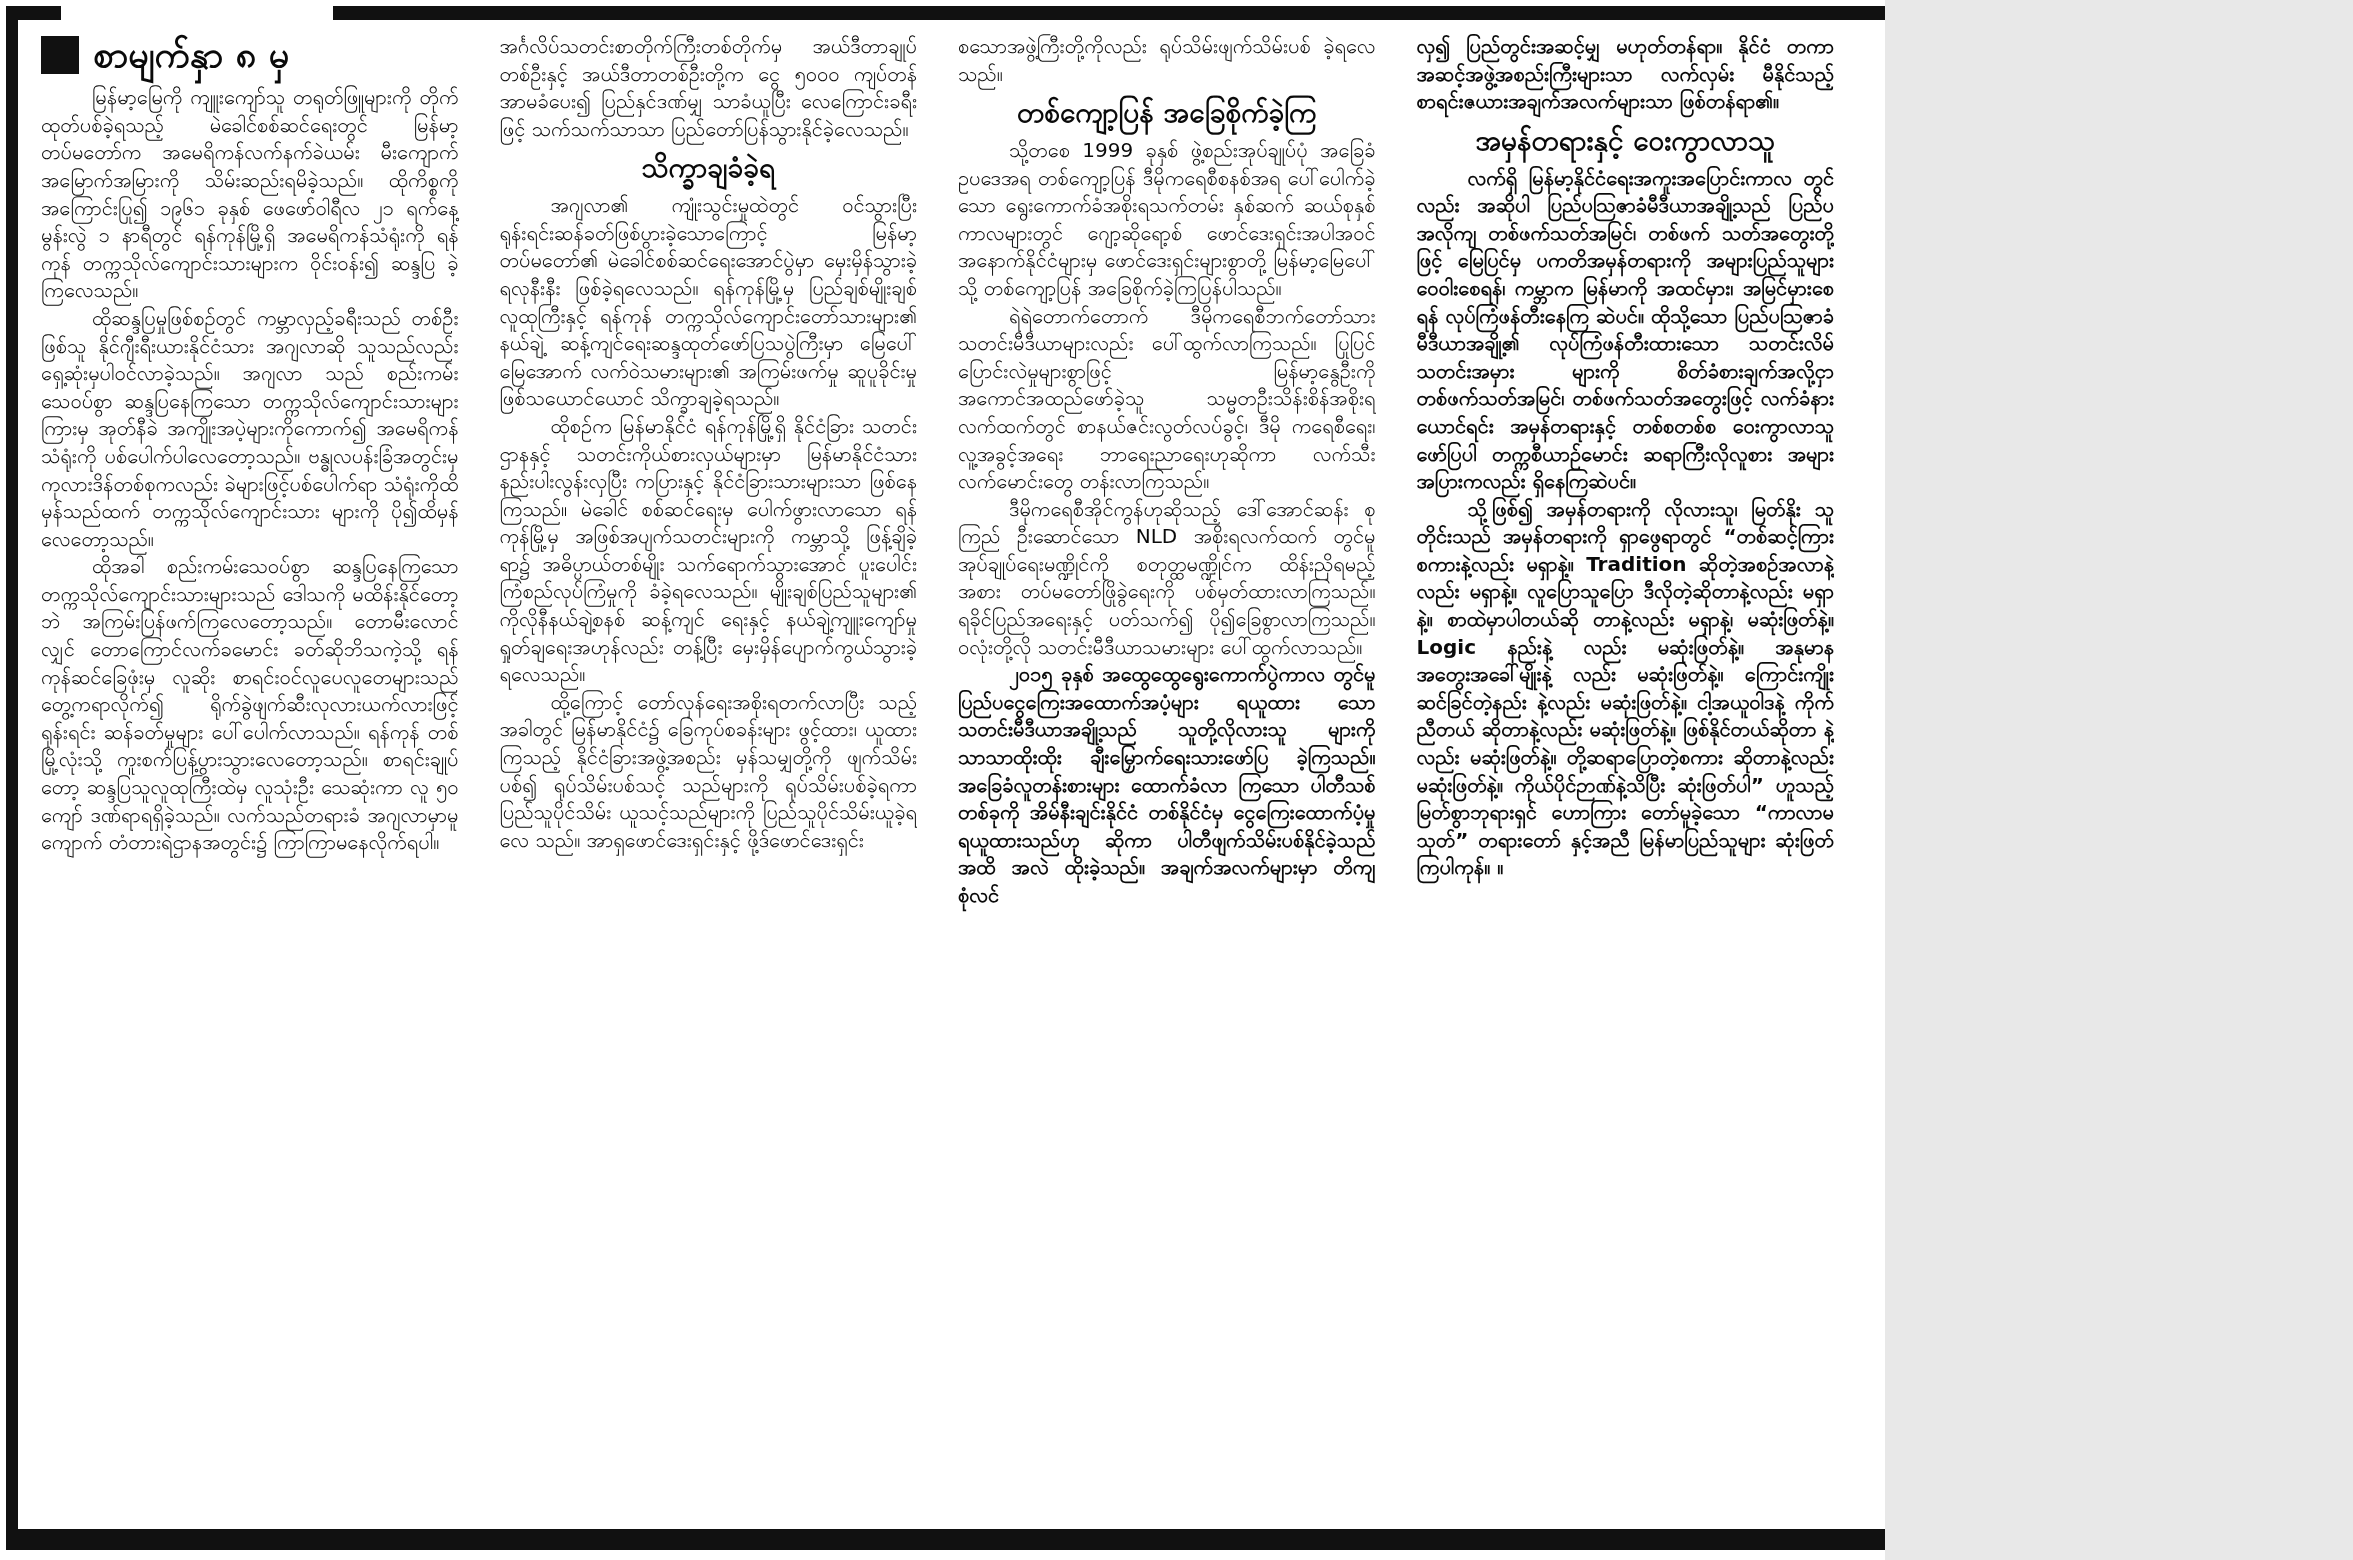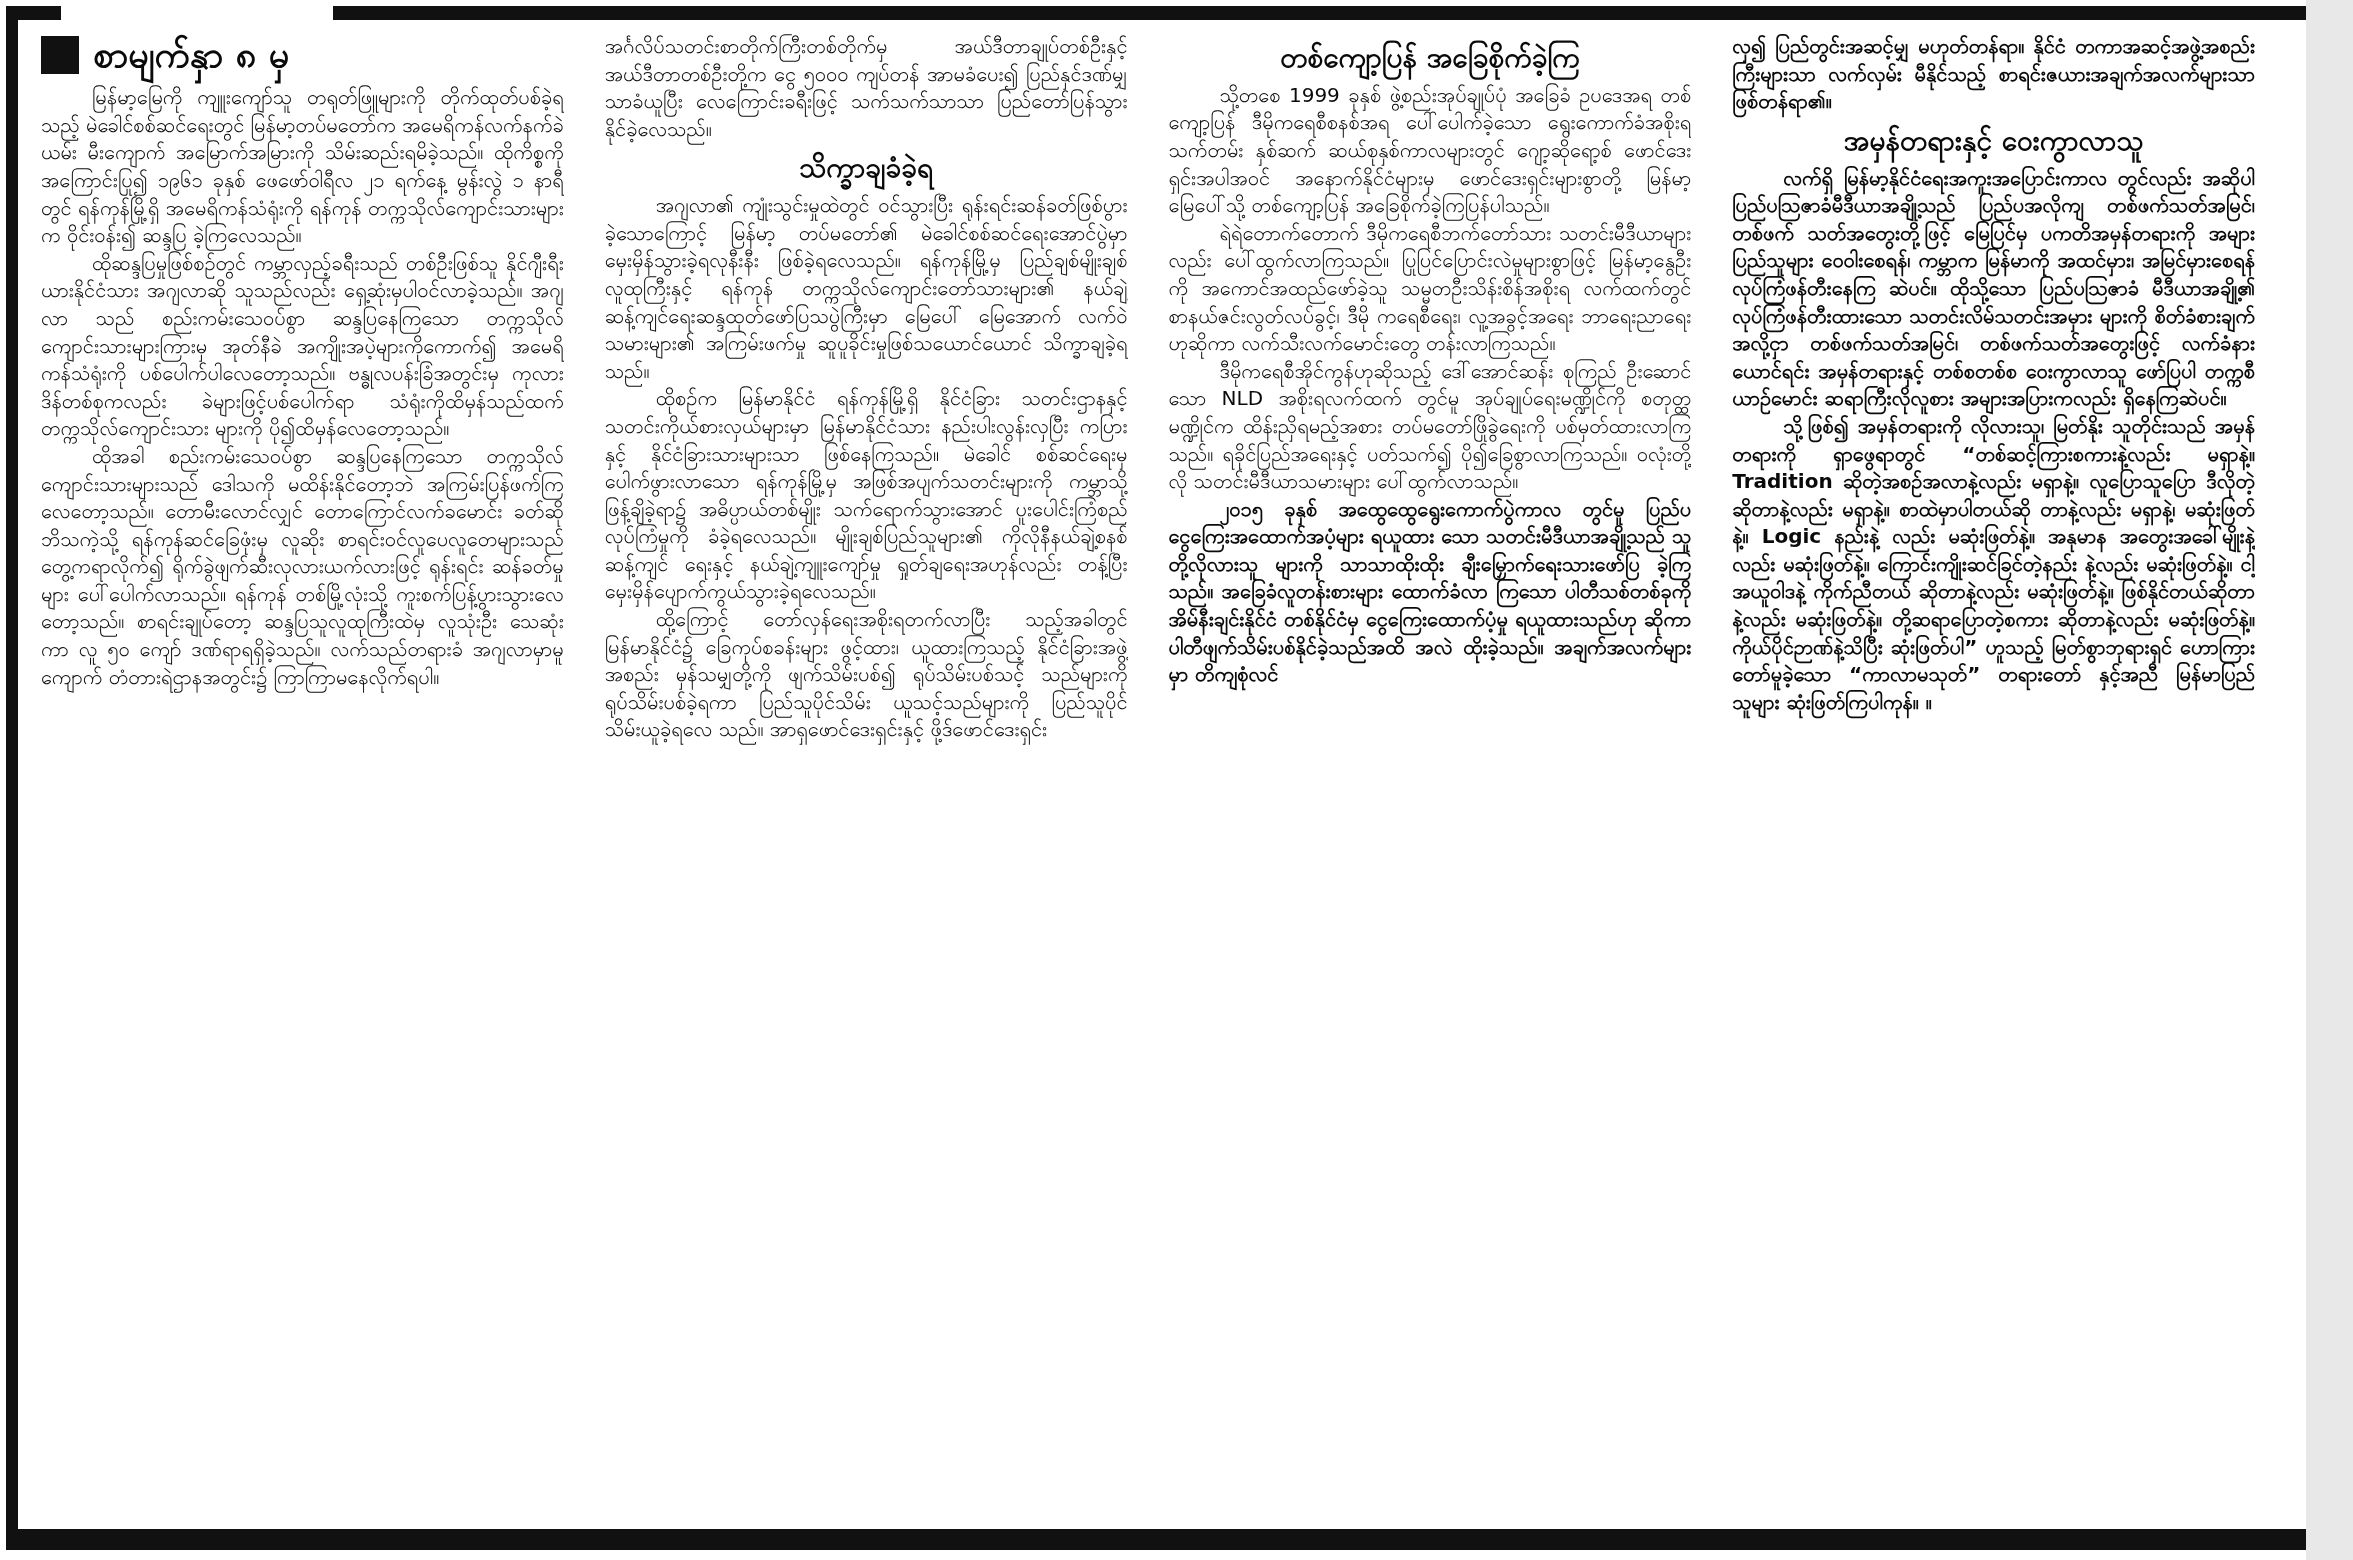--- a/index.html
+++ b/index.html
@@ -1,23 +1,22 @@
 <!DOCTYPE html>
 <html style="font-size:12.7px"><head>
 <meta charset="utf-8">
 <style>
   html,body{margin:0;padding:0;background:#e8e8e8;}
   .page{
     position:relative;
-    width:2270px;height:1560px;
+    width:1885px;height:1560px;
     background:#ffffff;
     overflow:hidden;
     font-family:"DejaVu Sans","Liberation Sans",sans-serif;
     color:#0a0a0a;
-    padding-left:36px;
   }
   .bar{position:absolute;background:#111111;}
   .bar-left{left:6.3px;top:6.3px;width:12px;height:1543px;}
   .bar-corner-top{left:6.3px;top:6.3px;width:55px;height:13.5px;}
   .bar-top{left:333px;top:6.3px;width:2010px;height:13.5px;}
   .bar-right{left:2332px;top:6.3px;width:12px;height:1543px;}
   .bar-bottom{left:6.3px;top:1529px;width:2338px;height:20.6px;}
 
   .columns{
     position:absolute;
@@ -89,20 +88,21 @@
 
     <div class="col">
       <p class="para noindent">အင်္ဂလိပ်သတင်းစာတိုက်ကြီးတစ်တိုက်မှ အယ်ဒီတာချုပ်တစ်ဦးနှင့် အယ်ဒီတာတစ်ဦးတို့က ငွေ ၅၀၀၀ ကျပ်တန် အာမခံပေး၍ ပြည်နှင်ဒဏ်မျှ သာခံယူပြီး လေကြောင်းခရီးဖြင့် သက်သက်သာသာ ပြည်တော်ပြန်သွားနိုင်ခဲ့လေသည်။</p>
       <h3 class="subhead">သိက္ခာချခံခဲ့ရ</h3>
       <p class="para">အဂျလာ၏ ကျုံးသွင်းမှုထဲတွင် ဝင်သွားပြီး ရုန်းရင်းဆန်ခတ်ဖြစ်ပွားခဲ့သောကြောင့် မြန်မာ့ တပ်မတော်၏ မဲခေါင်စစ်ဆင်ရေးအောင်ပွဲမှာ မှေးမှိန်သွားခဲ့ရလုနီးနီး ဖြစ်ခဲ့ရလေသည်။ ရန်ကုန်မြို့မှ ပြည်ချစ်မျိုးချစ်လူထုကြီးနှင့် ရန်ကုန် တက္ကသိုလ်ကျောင်းတော်သားများ၏ နယ်ချဲ့ ဆန့်ကျင်ရေးဆန္ဒထုတ်ဖော်ပြသပွဲကြီးမှာ မြေပေါ် မြေအောက် လက်ဝဲသမားများ၏ အကြမ်းဖက်မှု ဆူပူခိုင်းမှုဖြစ်သယောင်ယောင် သိက္ခာချခဲ့ရသည်။</p>
       <p class="para">ထိုစဉ်က မြန်မာနိုင်ငံ ရန်ကုန်မြို့ရှိ နိုင်ငံခြား သတင်းဌာနနှင့် သတင်းကိုယ်စားလှယ်များမှာ မြန်မာနိုင်ငံသား နည်းပါးလွန်းလှပြီး ကပြားနှင့် နိုင်ငံခြားသားများသာ ဖြစ်နေကြသည်။ မဲခေါင် စစ်ဆင်ရေးမှ ပေါက်ဖွားလာသော ရန်ကုန်မြို့မှ အဖြစ်အပျက်သတင်းများကို ကမ္ဘာသို့ ဖြန့်ချိခဲ့ရာ၌ အဓိပ္ပာယ်တစ်မျိုး သက်ရောက်သွားအောင် ပူးပေါင်းကြံစည်လုပ်ကြံမှုကို ခံခဲ့ရလေသည်။ မျိုးချစ်ပြည်သူများ၏ ကိုလိုနီနယ်ချဲ့စနစ် ဆန့်ကျင် ရေးနှင့် နယ်ချဲ့ကျူးကျော်မှု ရှုတ်ချရေးအဟုန်လည်း တန့်ပြီး မှေးမှိန်ပျောက်ကွယ်သွားခဲ့ရလေသည်။</p>
       <p class="para">ထို့ကြောင့် တော်လှန်ရေးအစိုးရတက်လာပြီး သည့်အခါတွင် မြန်မာနိုင်ငံ၌ ခြေကုပ်စခန်းများ ဖွင့်ထား၊ ယူထားကြသည့် နိုင်ငံခြားအဖွဲ့အစည်း မှန်သမျှတို့ကို ဖျက်သိမ်းပစ်၍ ရုပ်သိမ်းပစ်သင့် သည်များကို ရုပ်သိမ်းပစ်ခဲ့ရကာ ပြည်သူပိုင်သိမ်း ယူသင့်သည်များကို ပြည်သူပိုင်သိမ်းယူခဲ့ရလေ သည်။ အာရှဖောင်ဒေးရှင်းနှင့် ဖို့ဒ်ဖောင်ဒေးရှင်း</p>
     </div>
 
     <div class="col">
+      <p class="para noindent">စသောအဖွဲ့ကြီးတို့ကိုလည်း ရုပ်သိမ်းဖျက်သိမ်းပစ် ခဲ့ရလေသည်။</p>
       <h3 class="subhead">တစ်ကျော့ပြန် အခြေစိုက်ခဲ့ကြ</h3>
       <p class="para">သို့တစေ 1999 ခုနှစ် ဖွဲ့စည်းအုပ်ချုပ်ပုံ အခြေခံ ဥပဒေအရ တစ်ကျော့ပြန် ဒီမိုကရေစီစနစ်အရ ပေါ်ပေါက်ခဲ့သော ရွေးကောက်ခံအစိုးရသက်တမ်း နှစ်ဆက် ဆယ်စုနှစ်ကာလများတွင် ဂျော့ဆိုရော့စ် ဖောင်ဒေးရှင်းအပါအဝင် အနောက်နိုင်ငံများမှ ဖောင်ဒေးရှင်းများစွာတို့ မြန်မာ့မြေပေါ်သို့ တစ်ကျော့ပြန် အခြေစိုက်ခဲ့ကြပြန်ပါသည်။</p>
       <p class="para">ရဲရဲတောက်တောက် ဒီမိုကရေစီဘက်တော်သား သတင်းမီဒီယာများလည်း ပေါ်ထွက်လာကြသည်။ ပြုပြင်ပြောင်းလဲမှုများစွာဖြင့် မြန်မာ့နွေဦးကို အကောင်အထည်ဖော်ခဲ့သူ သမ္မတဦးသိန်းစိန်အစိုးရ လက်ထက်တွင် စာနယ်ဇင်းလွတ်လပ်ခွင့်၊ ဒီမို ကရေစီရေး၊ လူ့အခွင့်အရေး ဘာရေးညာရေးဟုဆိုကာ လက်သီးလက်မောင်းတွေ တန်းလာကြသည်။</p>
       <p class="para">ဒီမိုကရေစီအိုင်ကွန်ဟုဆိုသည့် ဒေါ်အောင်ဆန်း စုကြည် ဦးဆောင်သော NLD အစိုးရလက်ထက် တွင်မူ အုပ်ချုပ်ရေးမဏ္ဍိုင်ကို စတုတ္ထမဏ္ဍိုင်က ထိန်းညှိရမည့်အစား တပ်မတော်ဖြိုခွဲရေးကို ပစ်မှတ်ထားလာကြသည်။ ရခိုင်ပြည်အရေးနှင့် ပတ်သက်၍ ပို၍ခြေစွာလာကြသည်။ ဝလုံးတို့လို သတင်းမီဒီယာသမားများ ပေါ်ထွက်လာသည်။</p>
       <p class="para bold-text">၂၀၁၅ ခုနှစ် အထွေထွေရွေးကောက်ပွဲကာလ တွင်မူ ပြည်ပငွေကြေးအထောက်အပံ့များ ရယူထား သော သတင်းမီဒီယာအချို့သည် သူတို့လိုလားသူ များကို သာသာထိုးထိုး ချီးမြှောက်ရေးသားဖော်ပြ ခဲ့ကြသည်။ အခြေခံလူတန်းစားများ ထောက်ခံလာ ကြသော ပါတီသစ်တစ်ခုကို အိမ်နီးချင်းနိုင်ငံ တစ်နိုင်ငံမှ ငွေကြေးထောက်ပံ့မှု ရယူထားသည်ဟု ဆိုကာ ပါတီဖျက်သိမ်းပစ်နိုင်ခဲ့သည်အထိ အလဲ ထိုးခဲ့သည်။ အချက်အလက်များမှာ တိကျစုံလင်</p>
     </div>
 
     <div class="col">
       <p class="para noindent bold-text">လှ၍ ပြည်တွင်းအဆင့်မျှ မဟုတ်တန်ရာ။ နိုင်ငံ တကာအဆင့်အဖွဲ့အစည်းကြီးများသာ လက်လှမ်း မီနိုင်သည့် စာရင်းဇယားအချက်အလက်များသာ ဖြစ်တန်ရာ၏။</p>
       <h3 class="subhead">အမှန်တရားနှင့် ဝေးကွာလာသူ</h3>

